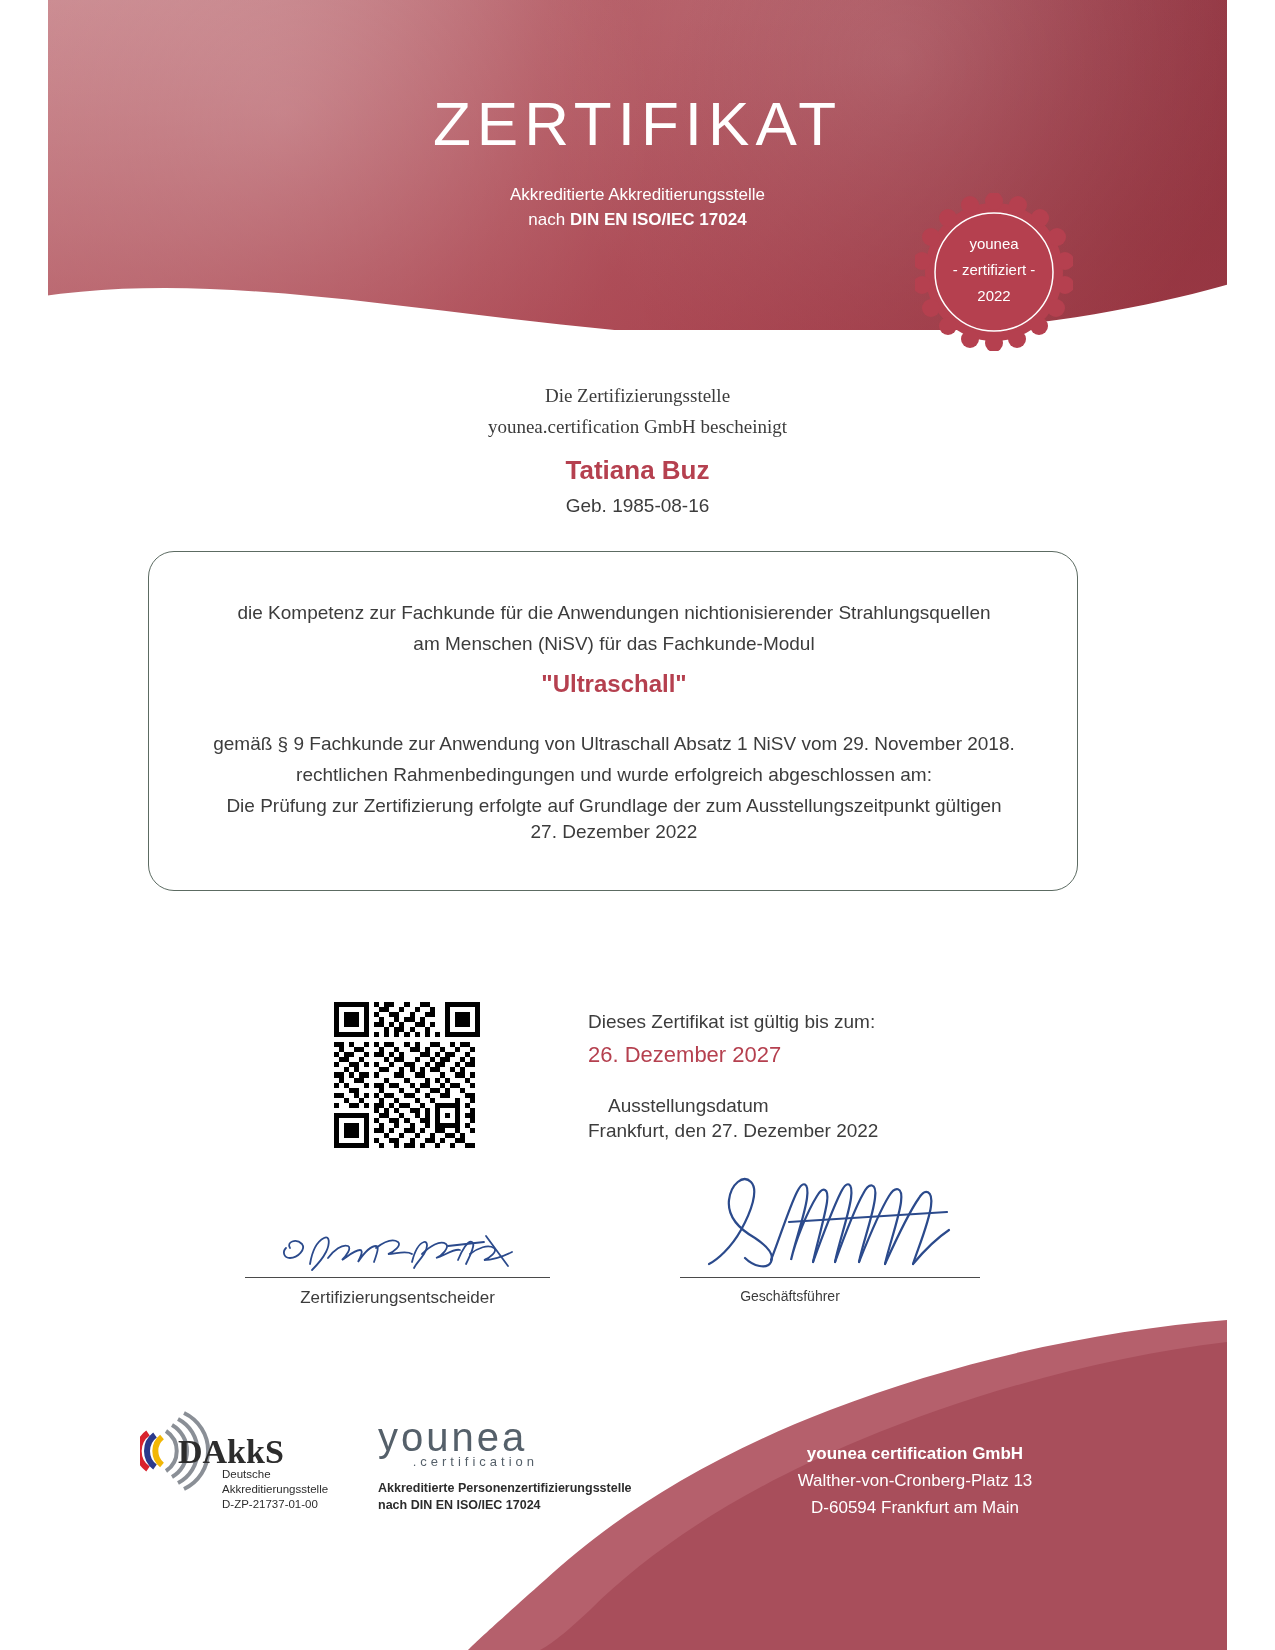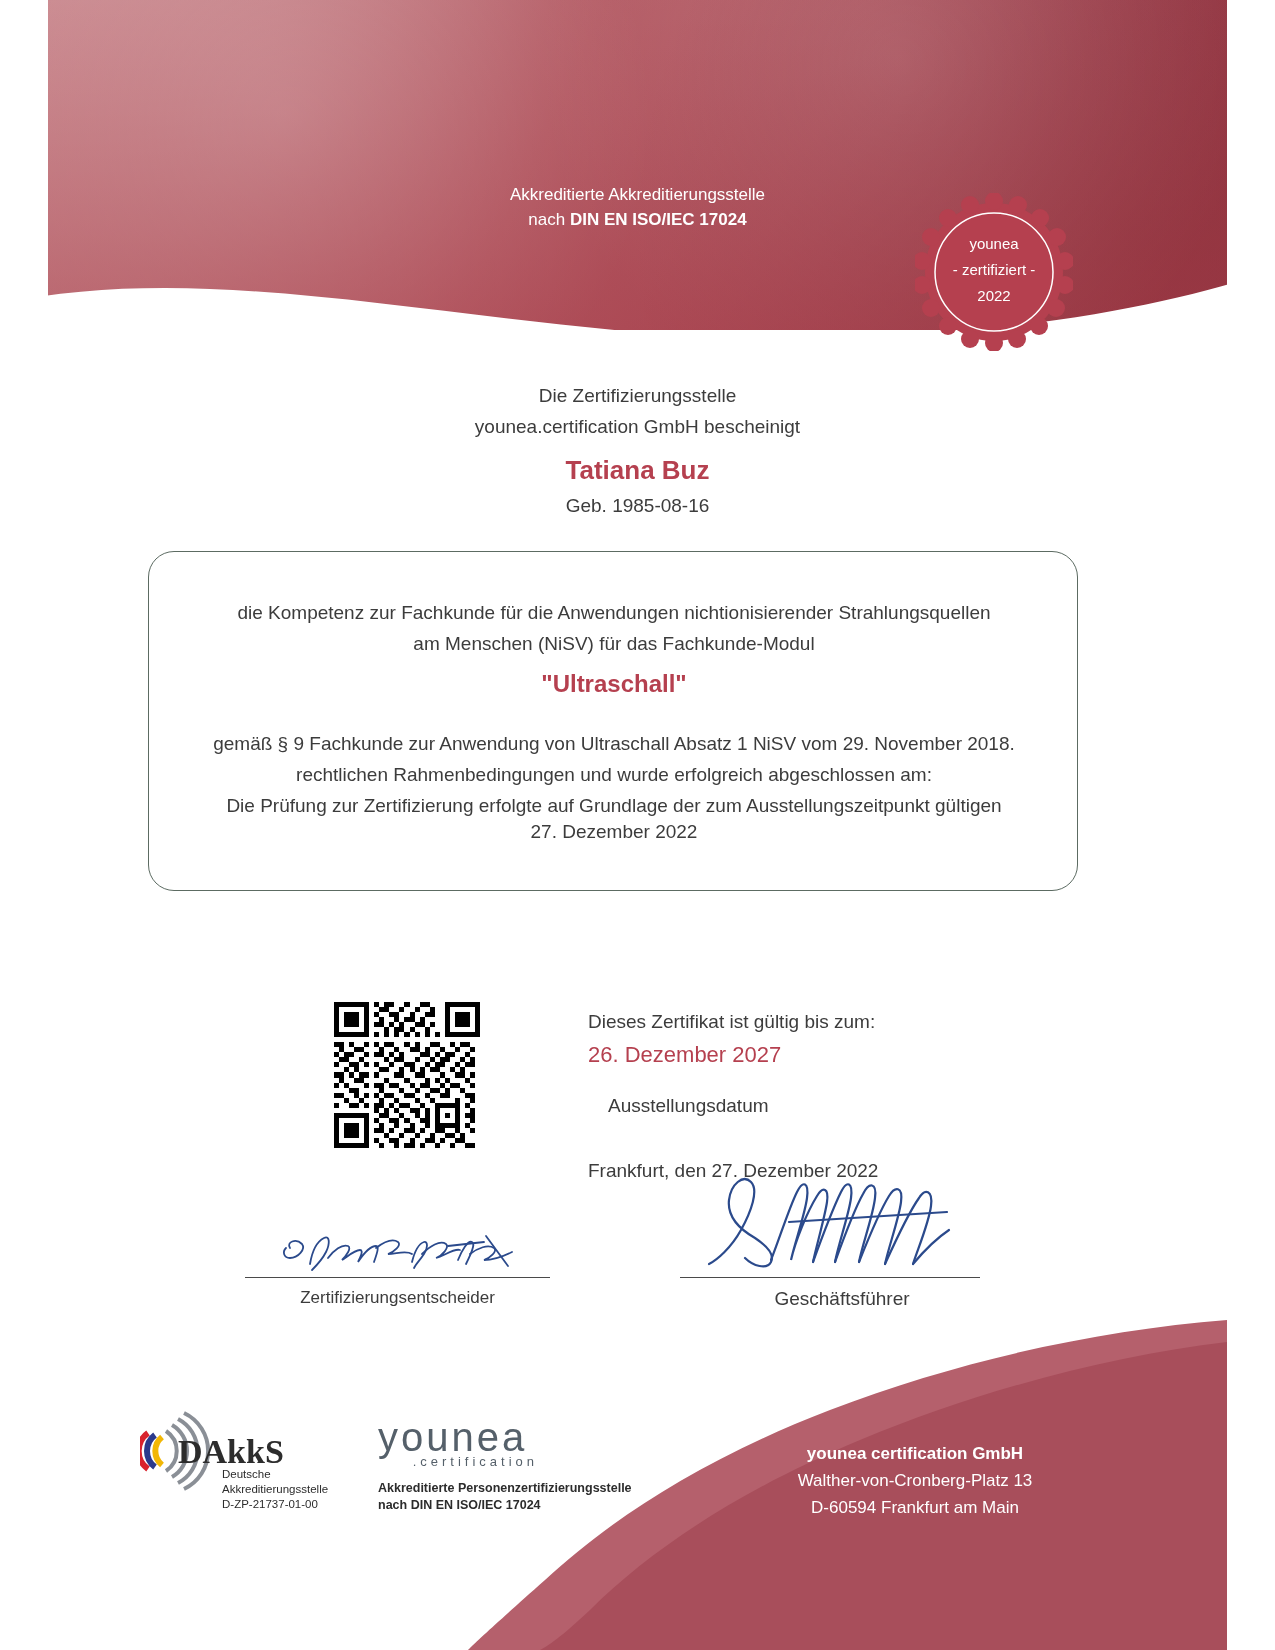--- a/index.html
+++ b/index.html
@@ -121,20 +121,21 @@
   
   .intro {
     position: absolute;
     left: 0;
     top: 380px;
     width: 1275px;
     text-align: center;
     font-size: 19px;
     line-height: 31px;
     color: #3c3c3c;
+    font-family: Liberation Serif, serif;
   }
   .holder-name {
     position: absolute;
     left: 0;
     top: 455px;
     width: 1275px;
     text-align: center;
     font-size: 26px;
     font-weight: 700;
     color: #b5404f;
@@ -242,21 +243,20 @@
     top: 1095px;
     font-size: 19px;
     color: #3c3c3c;
   }
   .issue-place {
     position: absolute;
     left: 588px;
     top: 1120px;
     font-size: 19px;
     color: #3c3c3c;
-    margin-top: 40px;
   }
 
   
   .sig-line-l {
     position: absolute;
     left: 245px;
     top: 1277px;
     width: 305px;
     height: 1px;
     background: #4a4a4a;
@@ -273,25 +273,25 @@
     position: absolute;
     left: 245px;
     top: 1288px;
     width: 305px;
     text-align: center;
     font-size: 17px;
     color: #3c3c3c;
   }
   .sig-cap-r {
     position: absolute;
-    left: 692px;
+    left: 640px;
     top: 1288px;
     width: 300px;
     text-align: center;
-    font-size: 19px;
+    font-size: 14px;
     color: #3c3c3c;
   }
   .sig-ink-l {
     position: absolute;
     left: 272px;
     top: 1228px;
     width: 265px;
     height: 58px;
   }
   .sig-ink-r {
@@ -377,20 +377,21 @@
   <div class="banner">
     <div class="banner-photo"></div>
     <div class="banner-tint"></div>
     <div class="banner-left-white"></div>
     <div class="banner-right-white"></div>
     <svg class="banner-curve" viewBox="0 0 1275 220" preserveAspectRatio="none">
       <path d="M0,64 C260,8 560,120 900,96 C1080,84 1190,58 1275,30 L1275,220 L0,220 Z" fill="#ffffff"></path>
     </svg>
   </div>
 
+  <div class="cert-title">ZERTIFIKAT</div>
 
   <div class="cert-sub">
     <div>Akkreditierte Akkreditierungsstelle</div>
     <div><span>nach </span><b>DIN EN ISO/IEC 17024</b></div>
   </div>
 
   <div class="seal">
     <svg viewBox="0 0 158 158" width="158" height="158">
       <g fill="#b5404f">
         <circle cx="79" cy="79" r="69"></circle>

